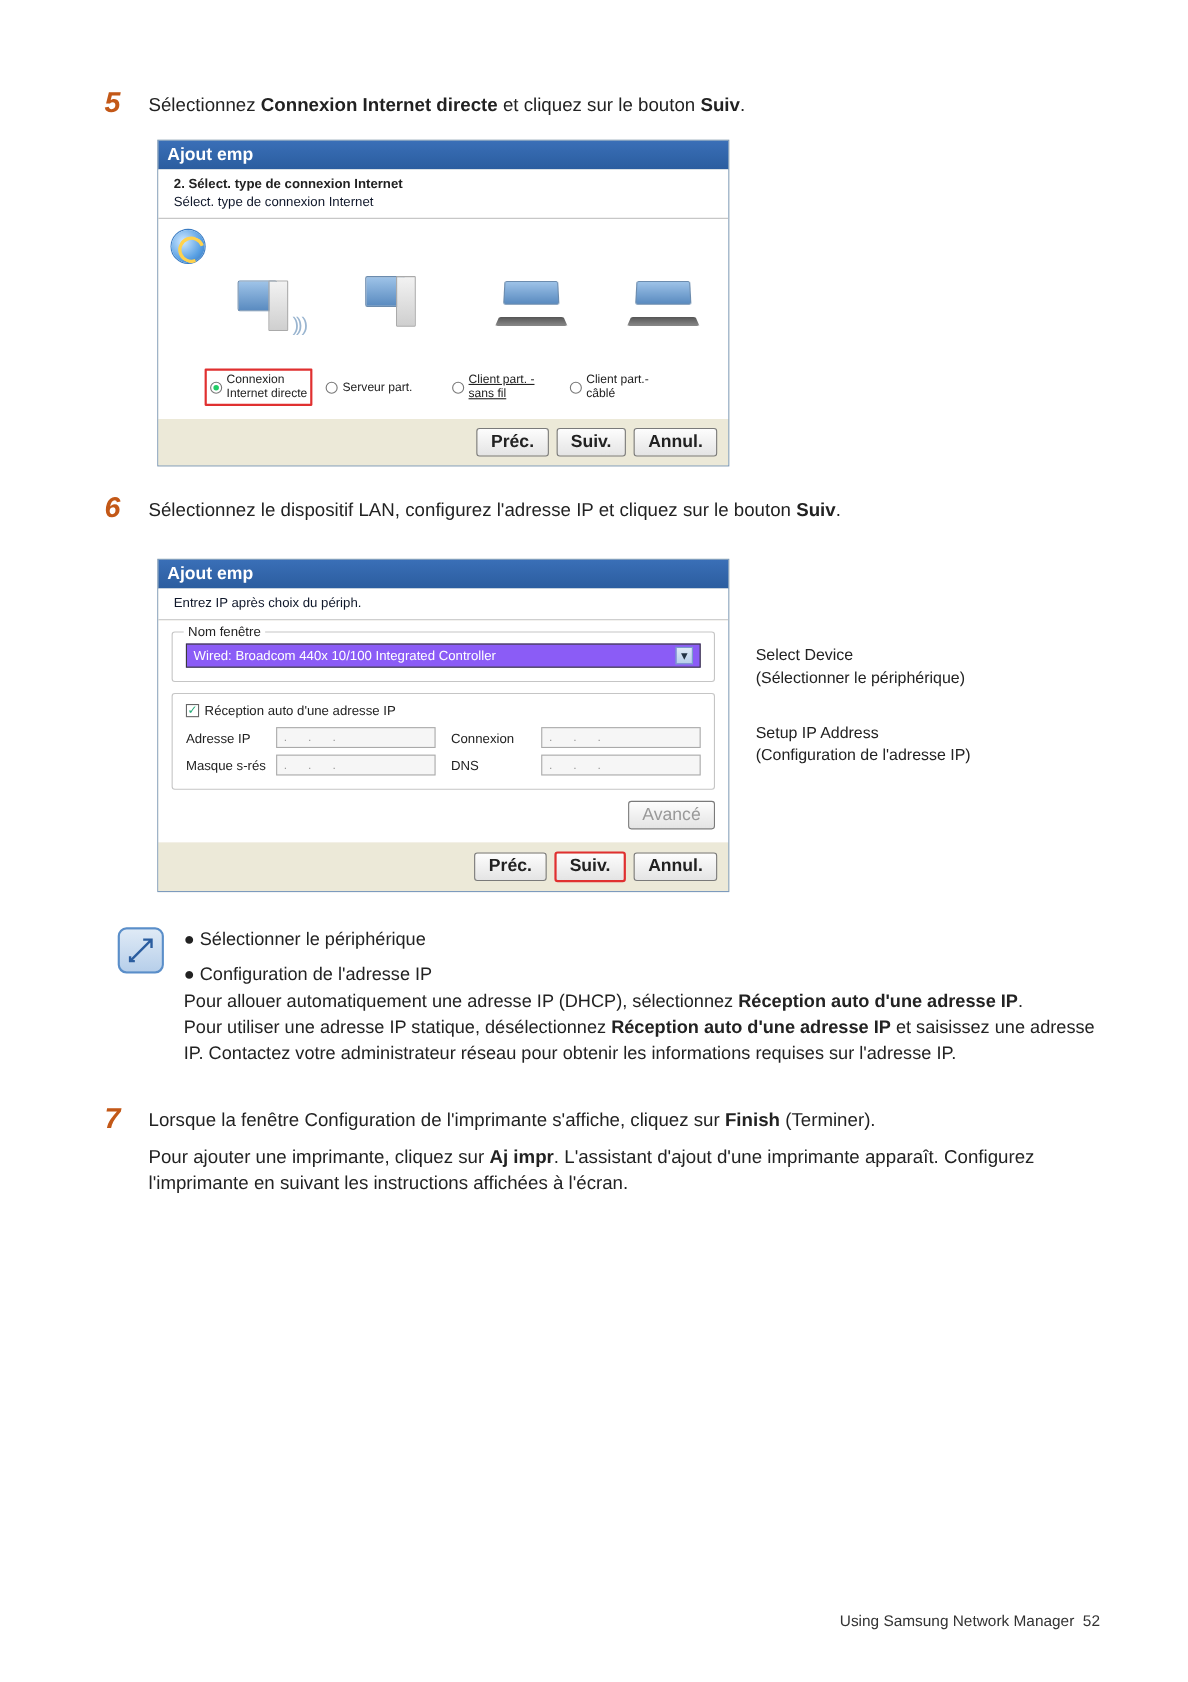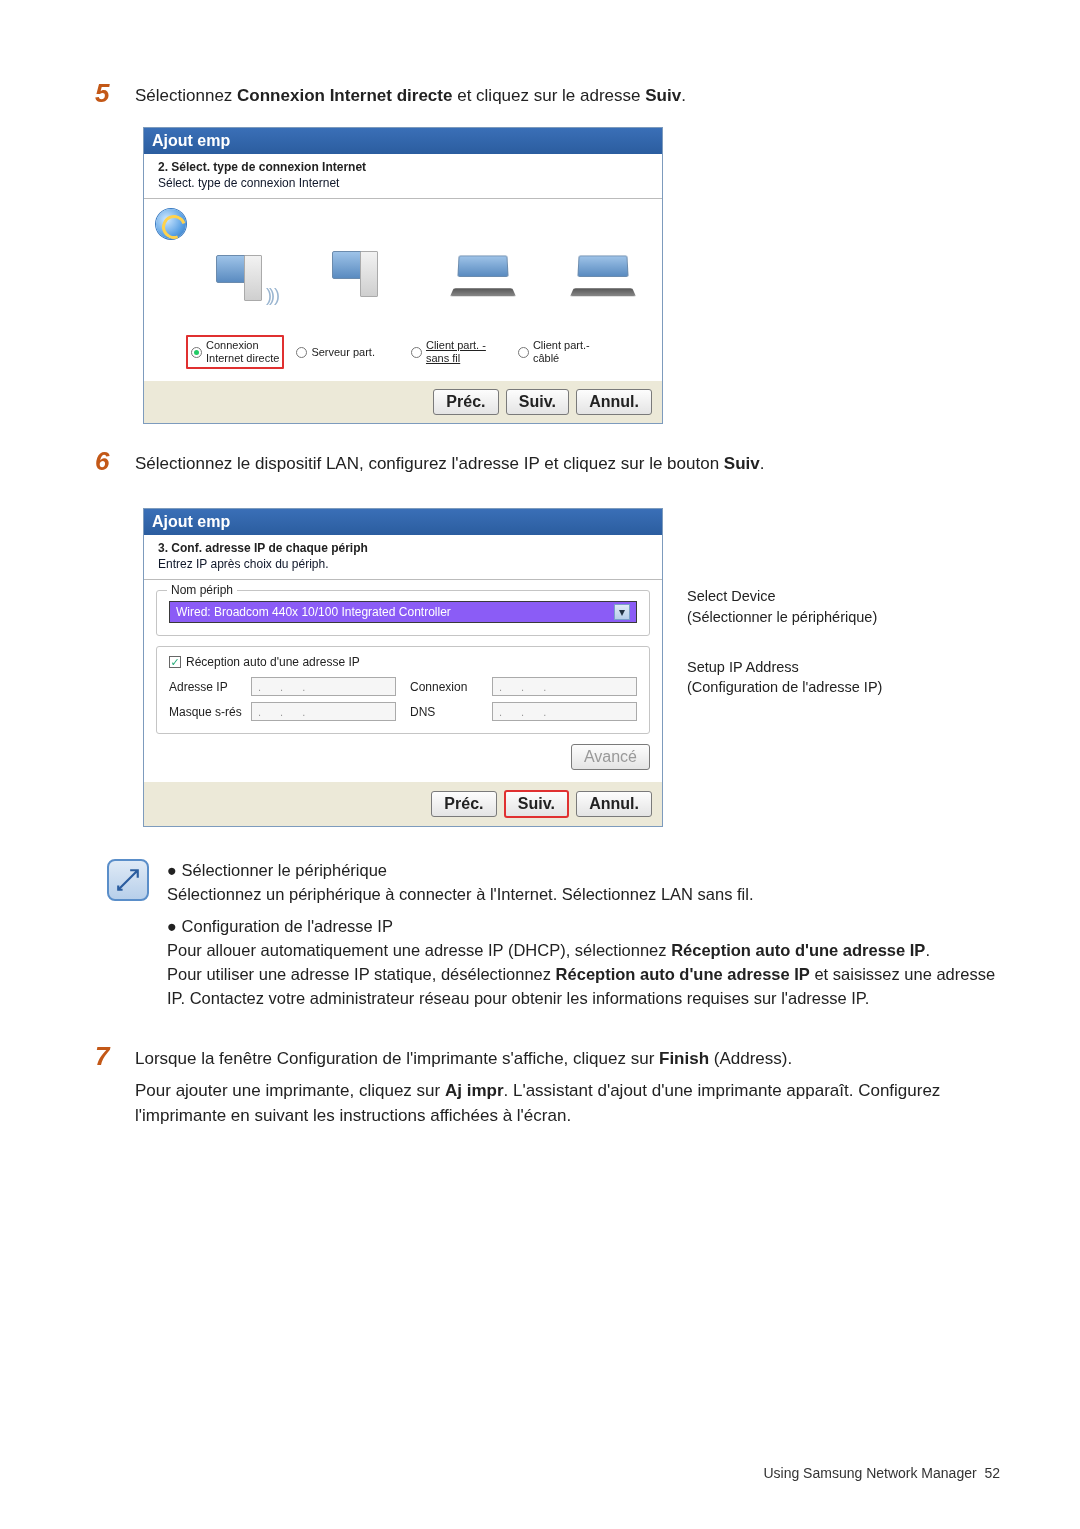--- a/index.html
+++ b/index.html
@@ -140,21 +140,21 @@
   .note-para { margin-bottom: 8px; }
 
   .footer { position: absolute; right: 80px; bottom: 48px; font-size: 14px; color:#333;}
 </style>
 </head>
 <body>
 
 <div class="step">
   <div class="step-num">5</div>
   <div class="step-text">
-    <span>Sélectionnez </span><span class="bold">Connexion Internet directe</span><span> et cliquez sur le adresse </span><span class="bold">Suiv</span><span>.</span>
+    <span>Sélectionnez </span><span class="bold">Connexion Internet directe</span><span> et cliquez sur le bouton </span><span class="bold">Suiv</span><span>.</span>
   </div>
 </div>
 
 <div class="dialog">
   <div class="titlebar">Ajout emp</div>
   <div class="inner-head">
     <div class="inner-head-title">2. Sélect. type de connexion Internet</div>
     <div class="inner-head-sub">Sélect. type de connexion Internet</div>
   </div>
   <div class="body-white">
@@ -217,26 +217,25 @@
   <div class="step-num">6</div>
   <div class="step-text">
     <span>Sélectionnez le dispositif LAN, configurez l'adresse IP et cliquez sur le bouton </span><span class="bold">Suiv</span><span>.</span>
   </div>
 </div>
 
 <div class="ann-wrap">
   <div class="dialog" style="margin-bottom:0;">
     <div class="titlebar">Ajout emp</div>
     <div class="inner-head">
-      <div class="inner-head-title">3. Conf. adresse IP de chaque périph</div>
       <div class="inner-head-sub">Entrez IP après choix du périph.</div>
     </div>
     <div class="body-white">
       <div class="fieldset">
-        <div class="legend">Nom périph</div>
+        <div class="legend">Nom fenêtre</div>
         <div class="dropdown">
           <span>Wired: Broadcom 440x 10/100 Integrated Controller</span>
           <span class="dd-arrow">▾</span>
         </div>
       </div>
       <div class="fieldset" style="padding-top:8px;">
         <div class="chk">
           <span class="chkbox checked"></span>
           <span>Réception auto d'une adresse IP</span>
         </div>
@@ -286,35 +285,34 @@
 <div class="note-wrap">
   <div class="note-icon">
     <svg viewBox="0 0 24 24" fill="none" stroke="#2b5d9f" stroke-width="2">
       <path d="M3 21 L21 3 M14 3 L21 3 L21 10"></path>
       <path d="M3 17 L3 21 L7 21"></path>
     </svg>
   </div>
   <div class="note-body">
     <div class="note-para">
       <span class="bold bullet-h">Sélectionner le périphérique</span><br>
-      <span>Sélectionnez un périphérique à connecter à l'Internet. Sélectionnez LAN sans fil.</span>
     </div>
     <div class="note-para">
       <span class="bold bullet-h">Configuration de l'adresse IP</span><br>
       <span>Pour allouer automatiquement une adresse IP (DHCP), sélectionnez </span><span class="bold">Réception auto d'une adresse IP</span><span>.</span><br>
       <span>Pour utiliser une adresse IP statique, désélectionnez </span><span class="bold">Réception auto d'une adresse IP</span><span> et saisissez une adresse IP. Contactez votre administrateur réseau pour obtenir les informations requises sur l'adresse IP.</span>
     </div>
   </div>
 </div>
 
 <div class="step" style="margin-top:10px;">
   <div class="step-num">7</div>
   <div class="step-text">
     <div class="note-para">
-      <span>Lorsque la fenêtre Configuration de l'imprimante s'affiche, cliquez sur </span><span class="bold">Finish</span><span> (Address).</span>
+      <span>Lorsque la fenêtre Configuration de l'imprimante s'affiche, cliquez sur </span><span class="bold">Finish</span><span> (Terminer).</span>
     </div>
     <div>
       <span>Pour ajouter une imprimante, cliquez sur </span><span class="bold">Aj impr</span><span>. L'assistant d'ajout d'une imprimante apparaît. Configurez l'imprimante en suivant les instructions affichées à l'écran.</span>
     </div>
   </div>
 </div>
 
 <div class="footer">
   <span>Using Samsung Network Manager</span>&nbsp;&nbsp;<span>52</span>
 </div>

